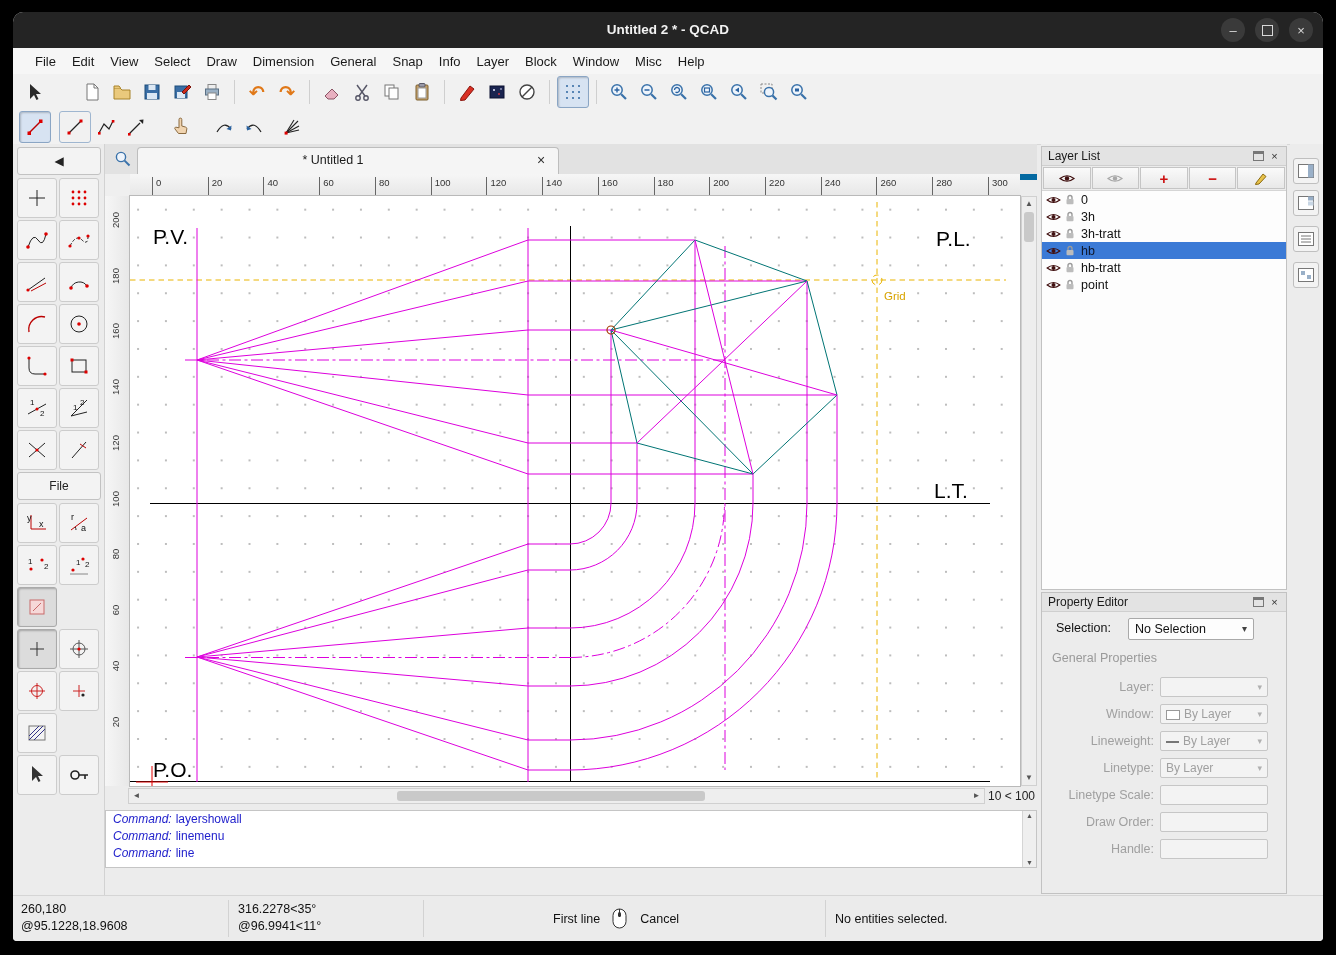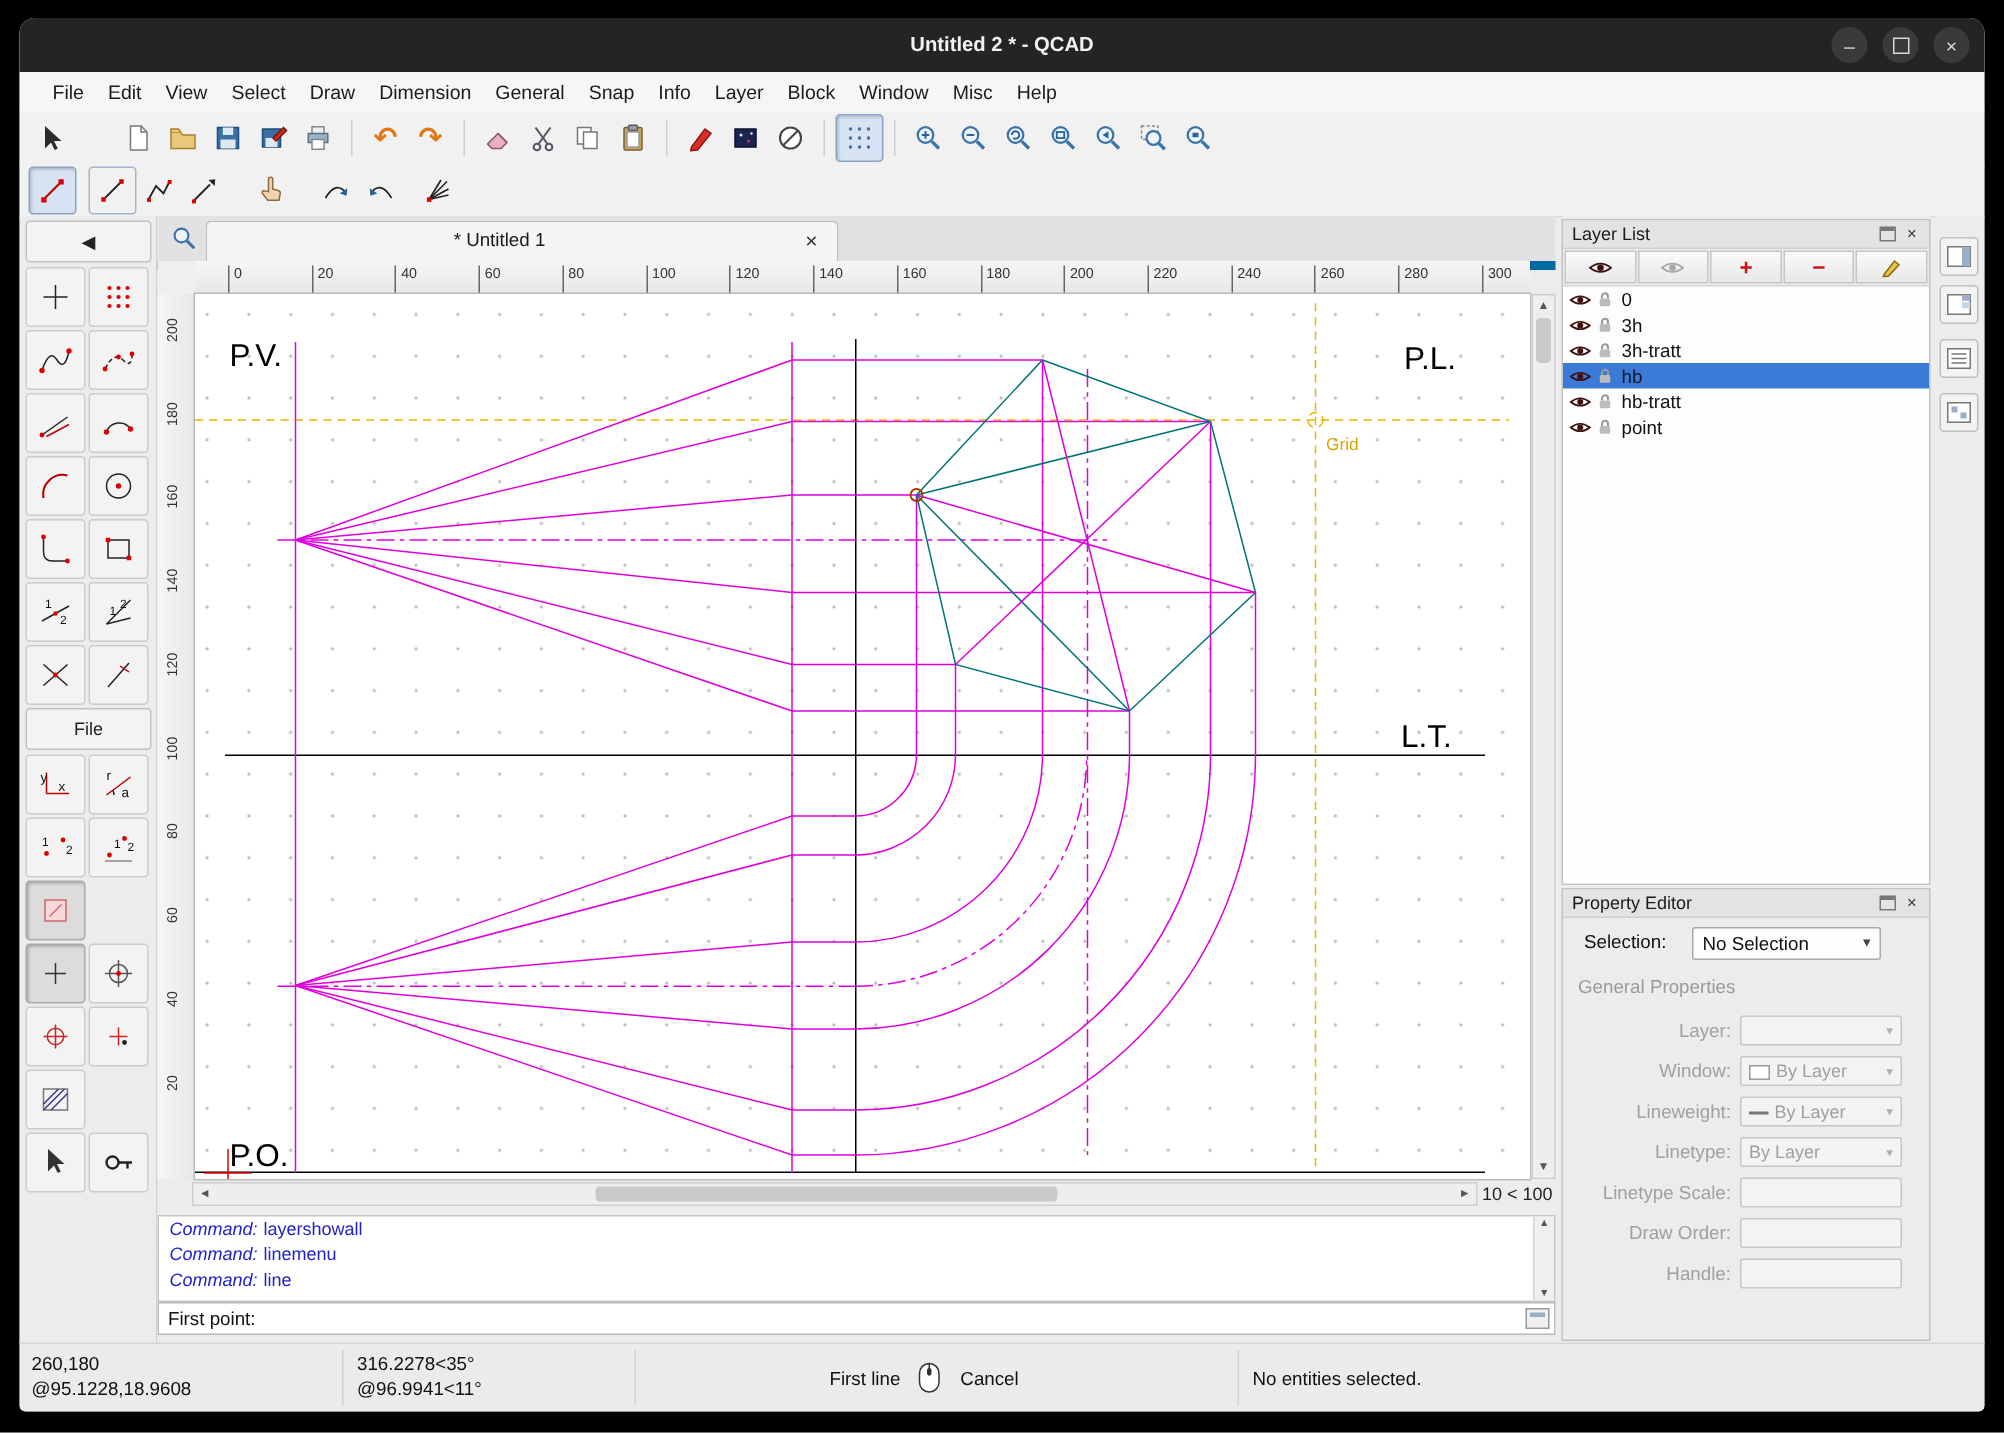--- a/index.html
+++ b/index.html
@@ -795,25 +795,20 @@
     <div class="cmdhistory">
       <div class="cmdline"><i>Command:</i><span>layershowall</span></div>
         <div class="cmdline"><i>Command:</i><span>linemenu</span></div>
         <div class="cmdline"><i>Command:</i><span>line</span></div>
       <div class="cmdminiscroll">
         <div style="top:1px">▲</div>
         <div style="bottom:1px">▼</div>
       </div>
     </div>
 
-    <div class="cmdinput">
-      <span class="cmdprompt">First point:</span>
-      <input class="cmdfield" value="" style="">
-      <div class="cmdtoggle"></div>
-    </div>
   </div>
 
   <div class="rightpanel">
 
     <div class="panel layers">
       <div class="phead">
         <span class="ptitle">Layer List</span>
         <span class="hic float-ic" style="right:22px"></span>
         <span class="hic close-ic" style="right:6px">×</span>
       </div>

